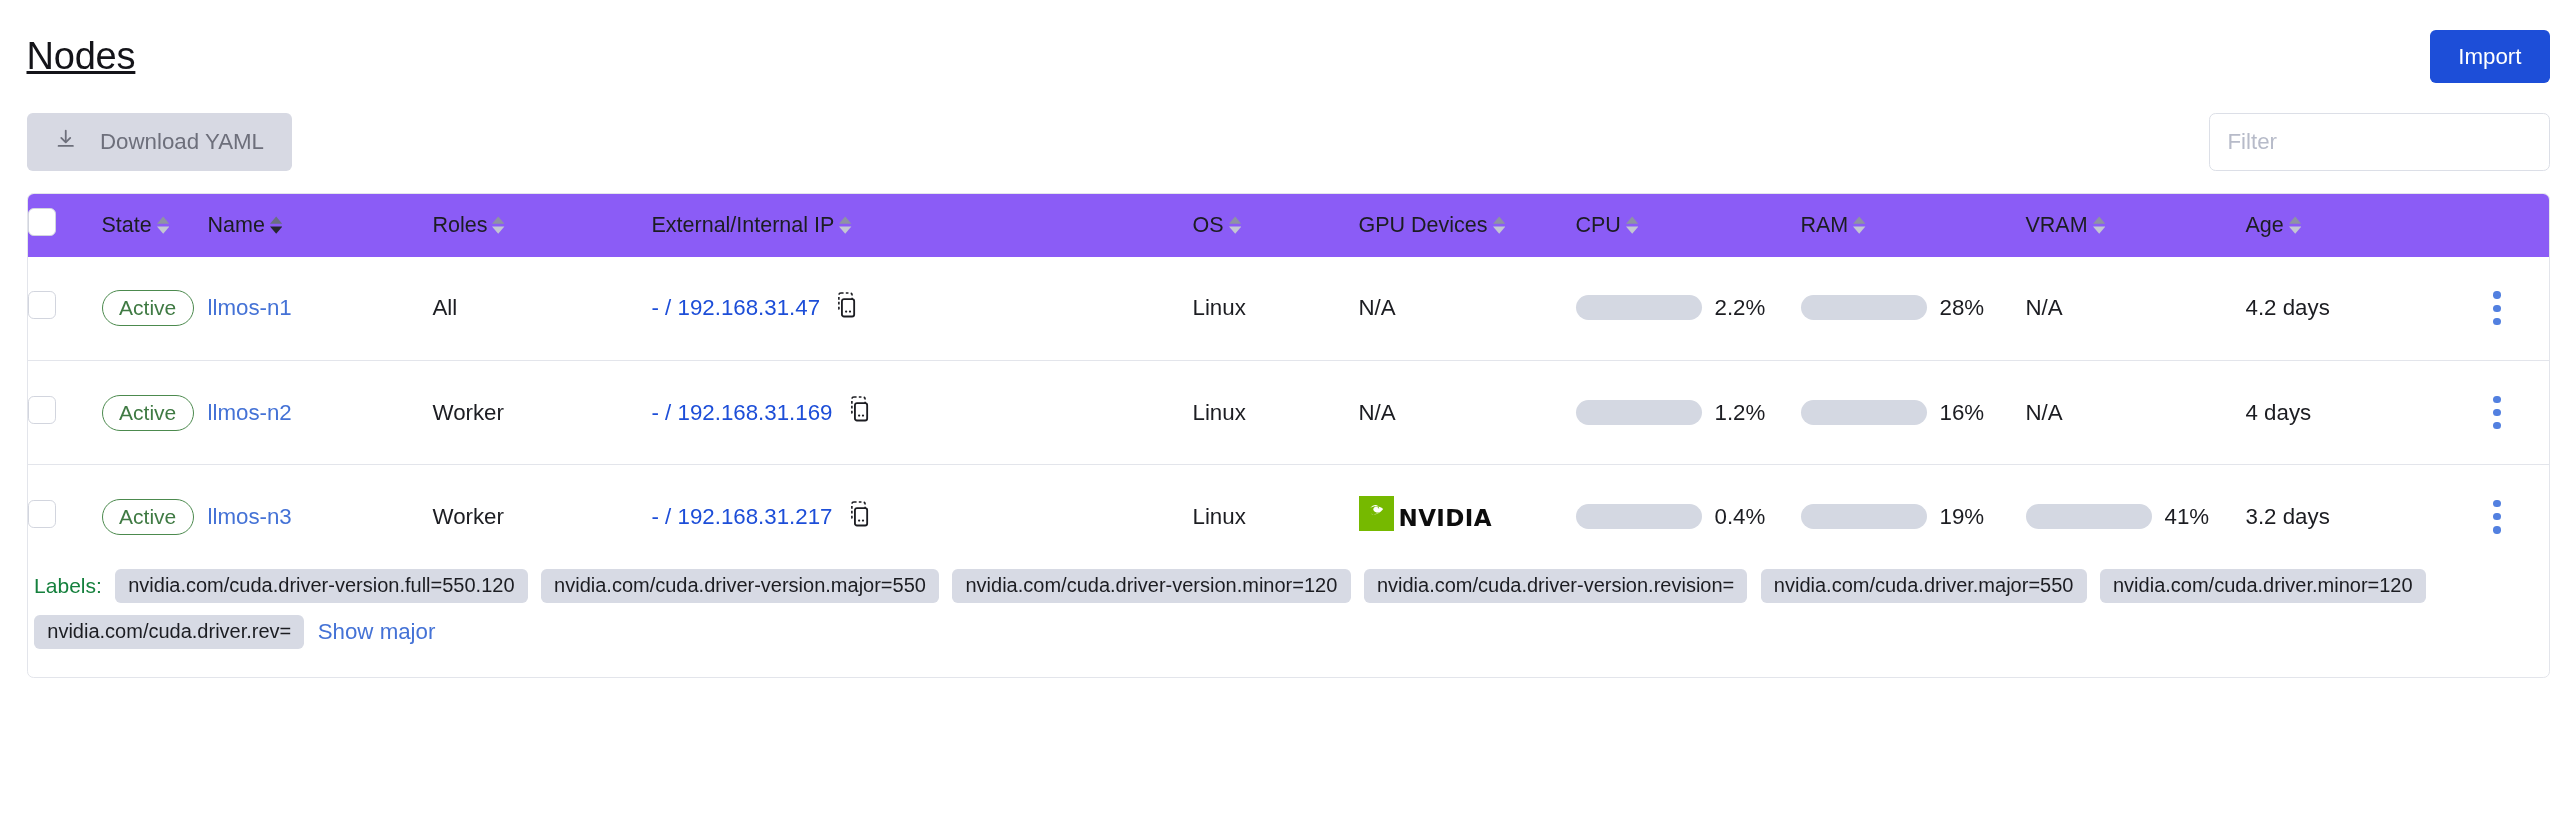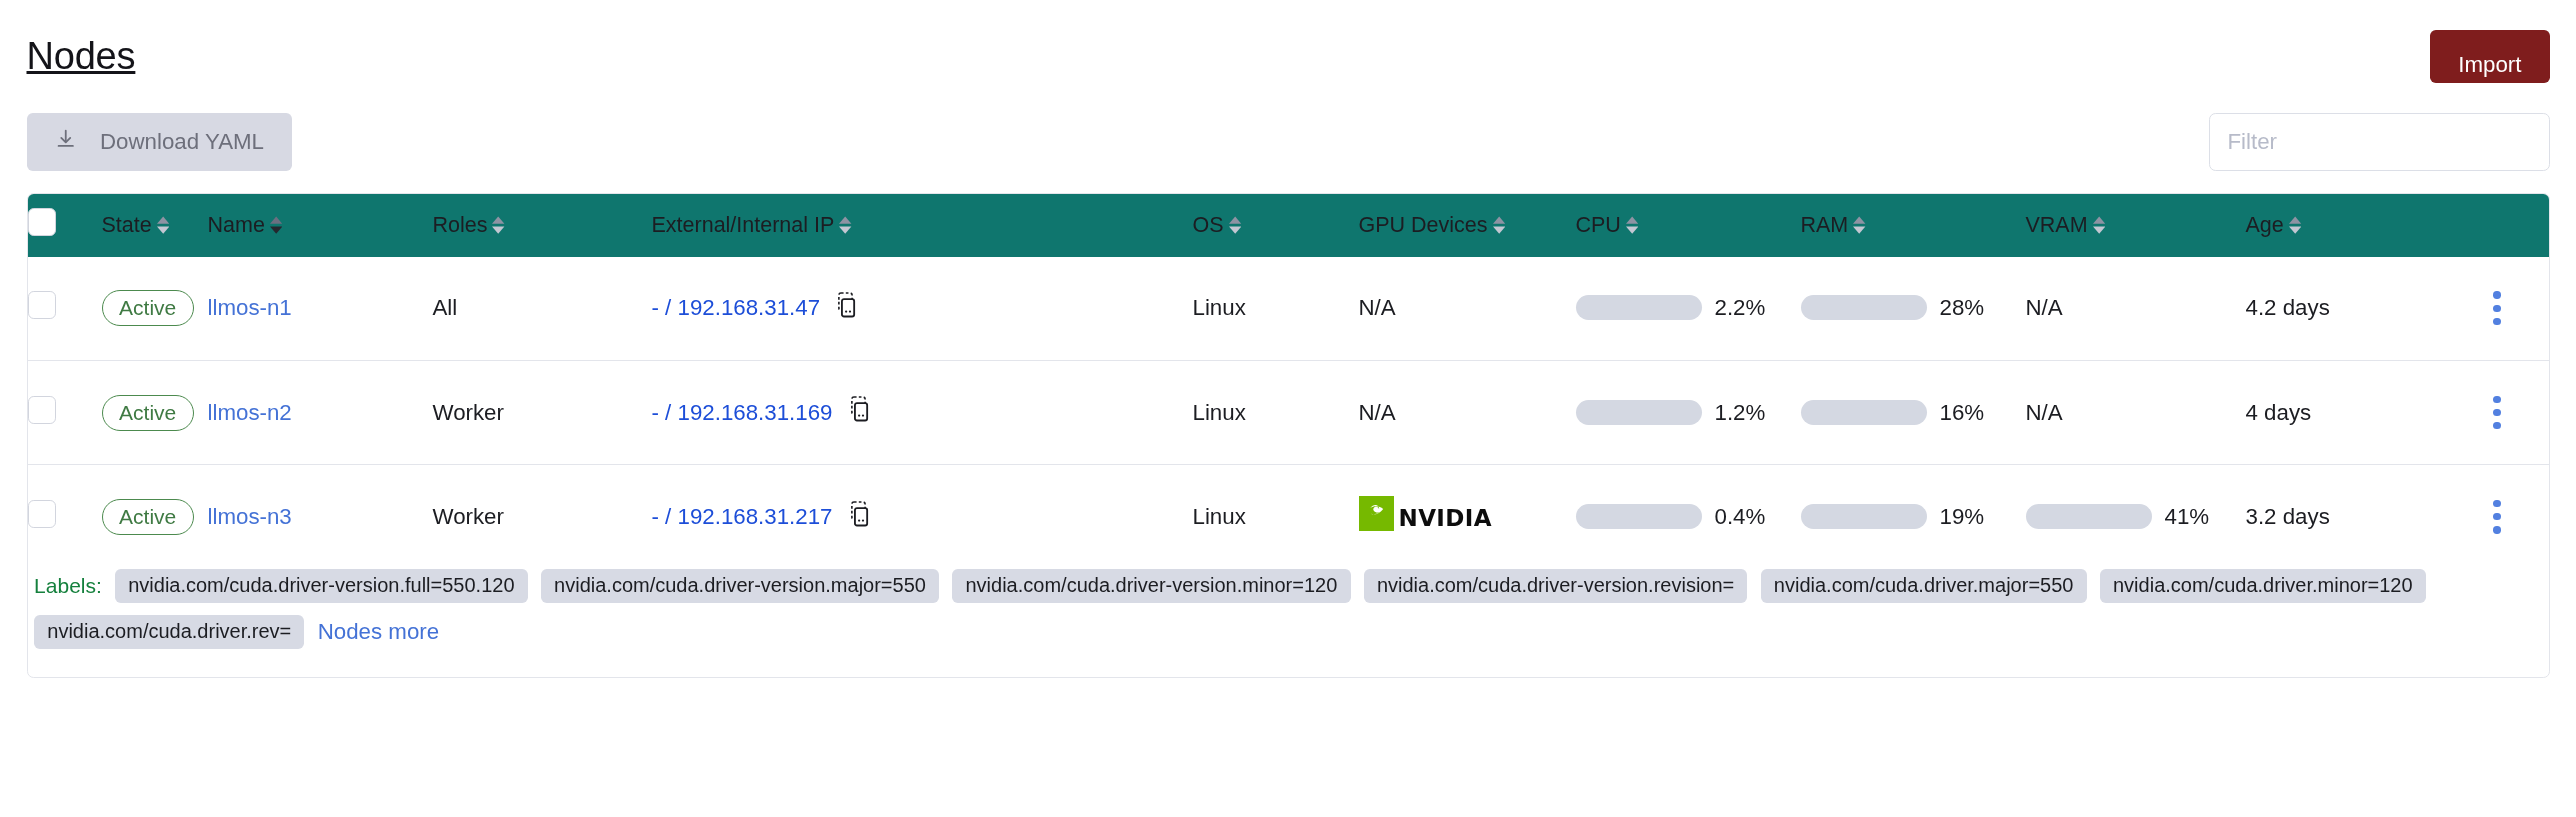--- a/index.html
+++ b/index.html
@@ -12,23 +12,23 @@
   }
   .page { position: relative; width: 2576px; height: 818px; padding: 0 26.5px; }
 
   
   .header-row {
     display: flex; align-items: center; justify-content: space-between;
     height: 93px; padding-top: 20px;
   }
   .page-title { font-size: 38px; font-weight: 400; color: #141419; letter-spacing: -0.2px; text-decoration: underline; }
   .import-btn {
-    background: #7f1d1d; color: #ffffff; border: none; border-radius: 5.8px;
+    background: #1d4ed8; color: #ffffff; border: none; border-radius: 5.8px;
     font-size: 22.3px; font-family: "Liberation Sans", sans-serif;
-    padding: 8px 28px; height: 53px; line-height: 53px; cursor: pointer;
+    padding: 0 28px; height: 53px; line-height: 53px; cursor: pointer;
   }
 
   
   .toolbar { display: flex; align-items: center; justify-content: space-between; margin-top: 20px; }
   .toolbar-left { display: flex; gap: 20px; }
   .tb-btn {
     display: inline-flex; align-items: center; gap: 24px;
     background: #d7d9e3; color: #6d6f7b; border: none; border-radius: 5.8px;
     height: 58px; padding: 0 28px; font-size: 22.3px;
     font-family: "Liberation Sans", sans-serif; cursor: pointer; white-space: nowrap;
@@ -37,21 +37,21 @@
   .filter-input {
     width: 341px; height: 58px; border: 1.7px solid #dcdfe7; border-radius: 6.6px;
     background: #fff; font-size: 22.3px; color: #3d3f48; padding: 0 18px;
     font-family: "Liberation Sans", sans-serif; outline: none;
   }
   .filter-input::placeholder { color: #b7bbc9; }
 
   
   .table-wrap { margin-top: 21.5px; border: 1.7px solid #e3e5eb; border-radius: 6.6px; overflow: hidden; background:#fff; }
   table { width: 100%; border-collapse: collapse; table-layout: fixed; }
-  thead tr { background: #0f766e; }
+  thead tr { background: #8b5cf6; }
   thead th {
     text-align: left; font-size: 21.5px; font-weight: 400; color: #1c1d22;
     height: 63px; padding: 0; vertical-align: middle;
   }
   .th-inner { display: inline-flex; align-items: center; gap: 5px; cursor: pointer; }
   .sorter { display: inline-flex; flex-direction: column; line-height: 0; gap: 1.7px; }
   .sorter svg { display: block; }
 
   tbody td {
     font-size: 22.3px; color: #1c1d22; height: 104px; padding: 0;
@@ -475,21 +475,21 @@
             <td colspan="12">
               <div class="labels-box">
                 <span class="labels-caption">Labels:</span>
                 <span class="chip">nvidia.com/cuda.driver-version.full=550.120</span>
                 <span class="chip">nvidia.com/cuda.driver-version.major=550</span>
                 <span class="chip">nvidia.com/cuda.driver-version.minor=120</span>
                 <span class="chip">nvidia.com/cuda.driver-version.revision=</span>
                 <span class="chip">nvidia.com/cuda.driver.major=550</span>
                 <span class="chip">nvidia.com/cuda.driver.minor=120</span>
                 <span class="chip">nvidia.com/cuda.driver.rev=</span>
-                <span class="show-more">Nodes more</span>
+                <span class="show-more">Show major</span>
               </div>
             </td>
           </tr>
         </tbody>
     </table>
   </div>
 
 </div>
 
 

